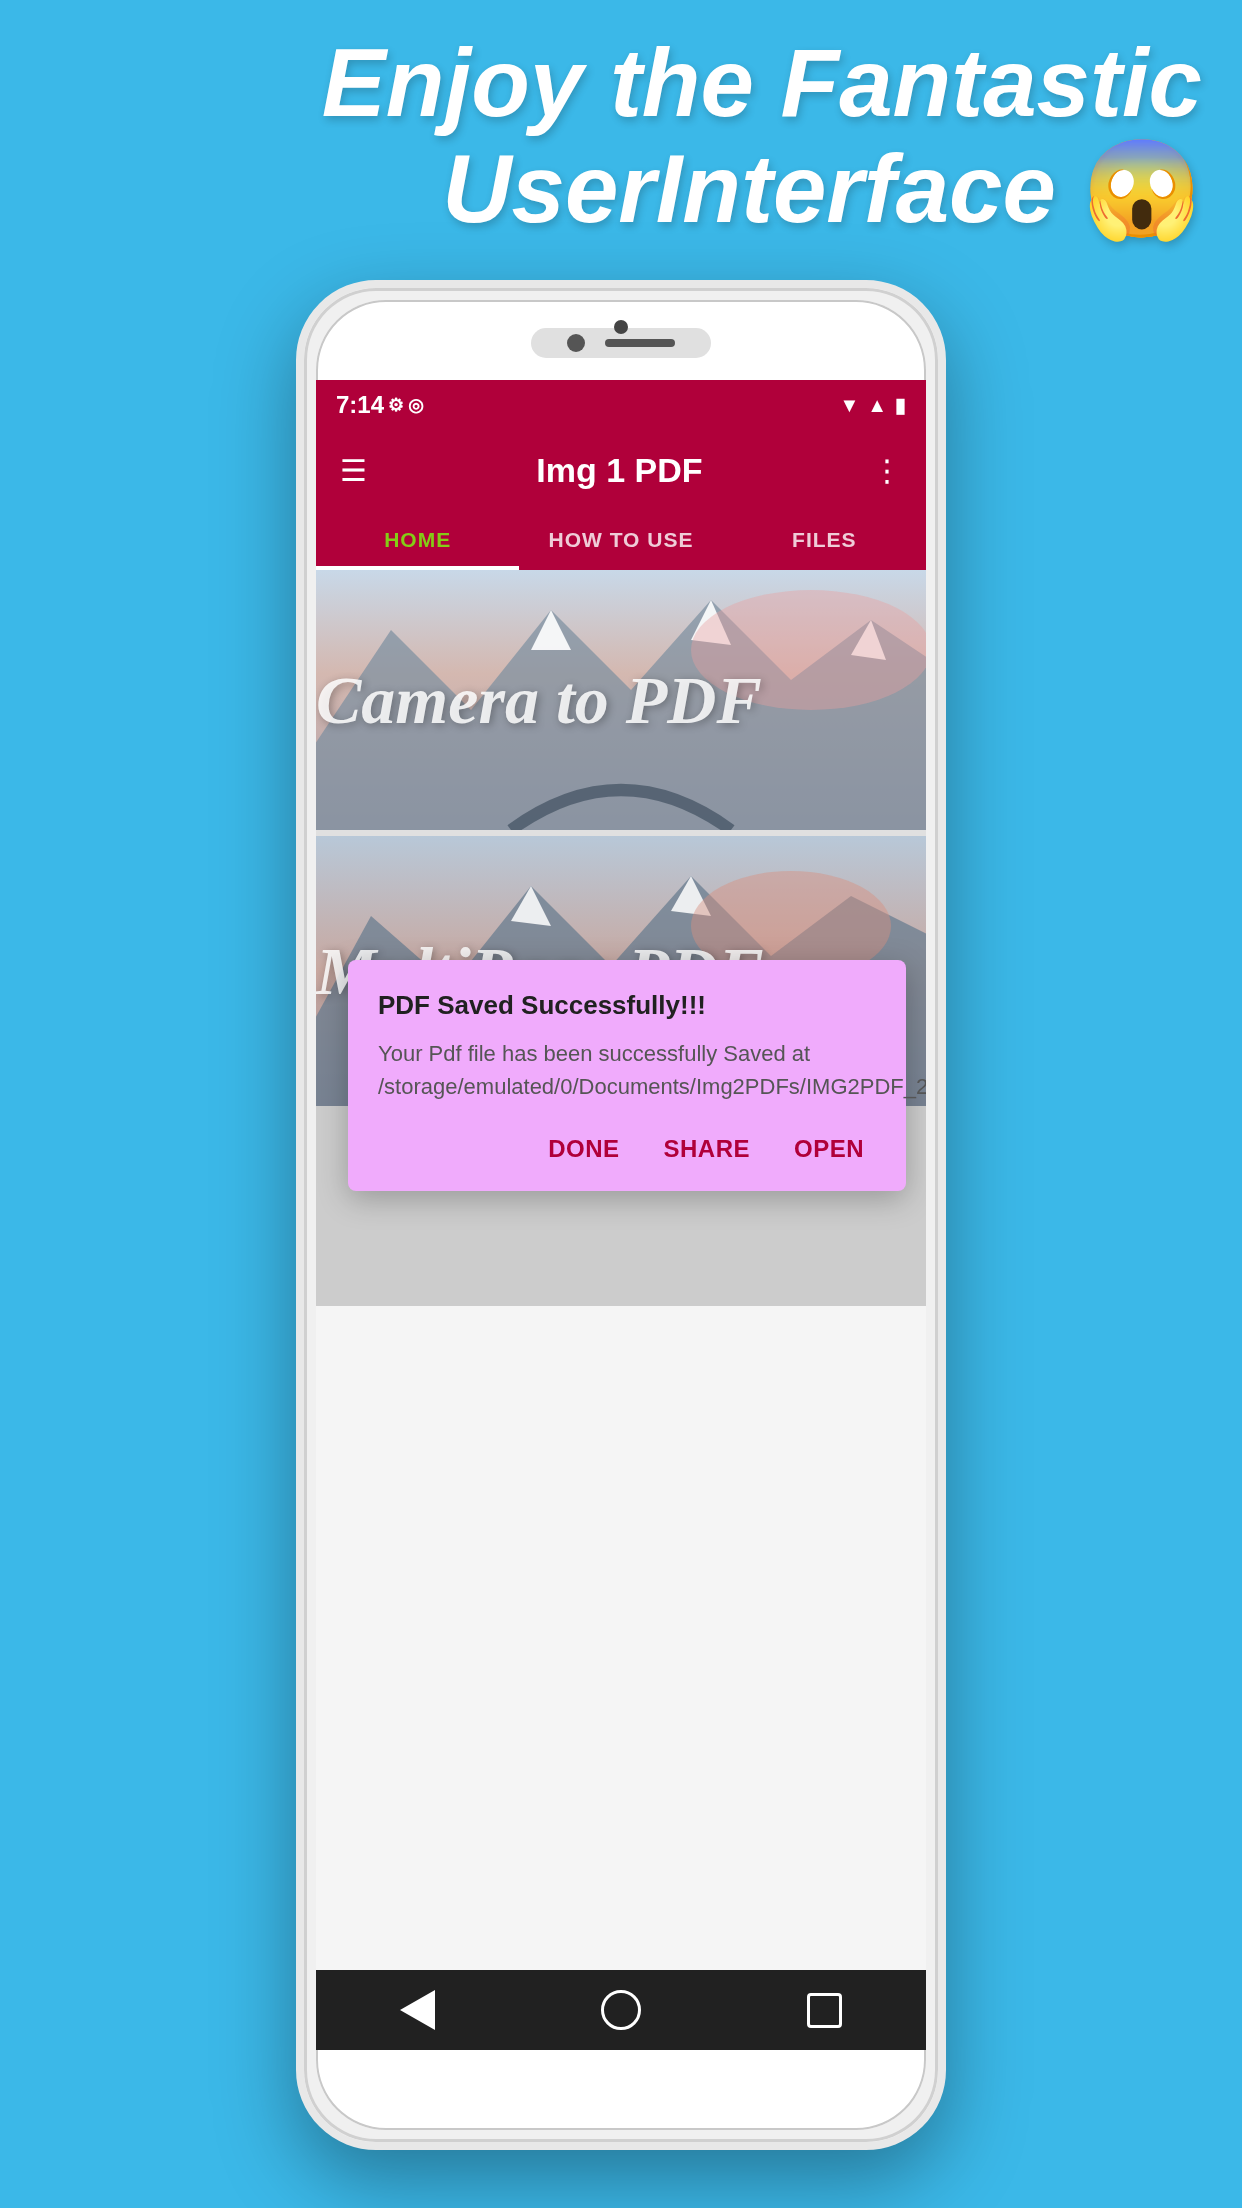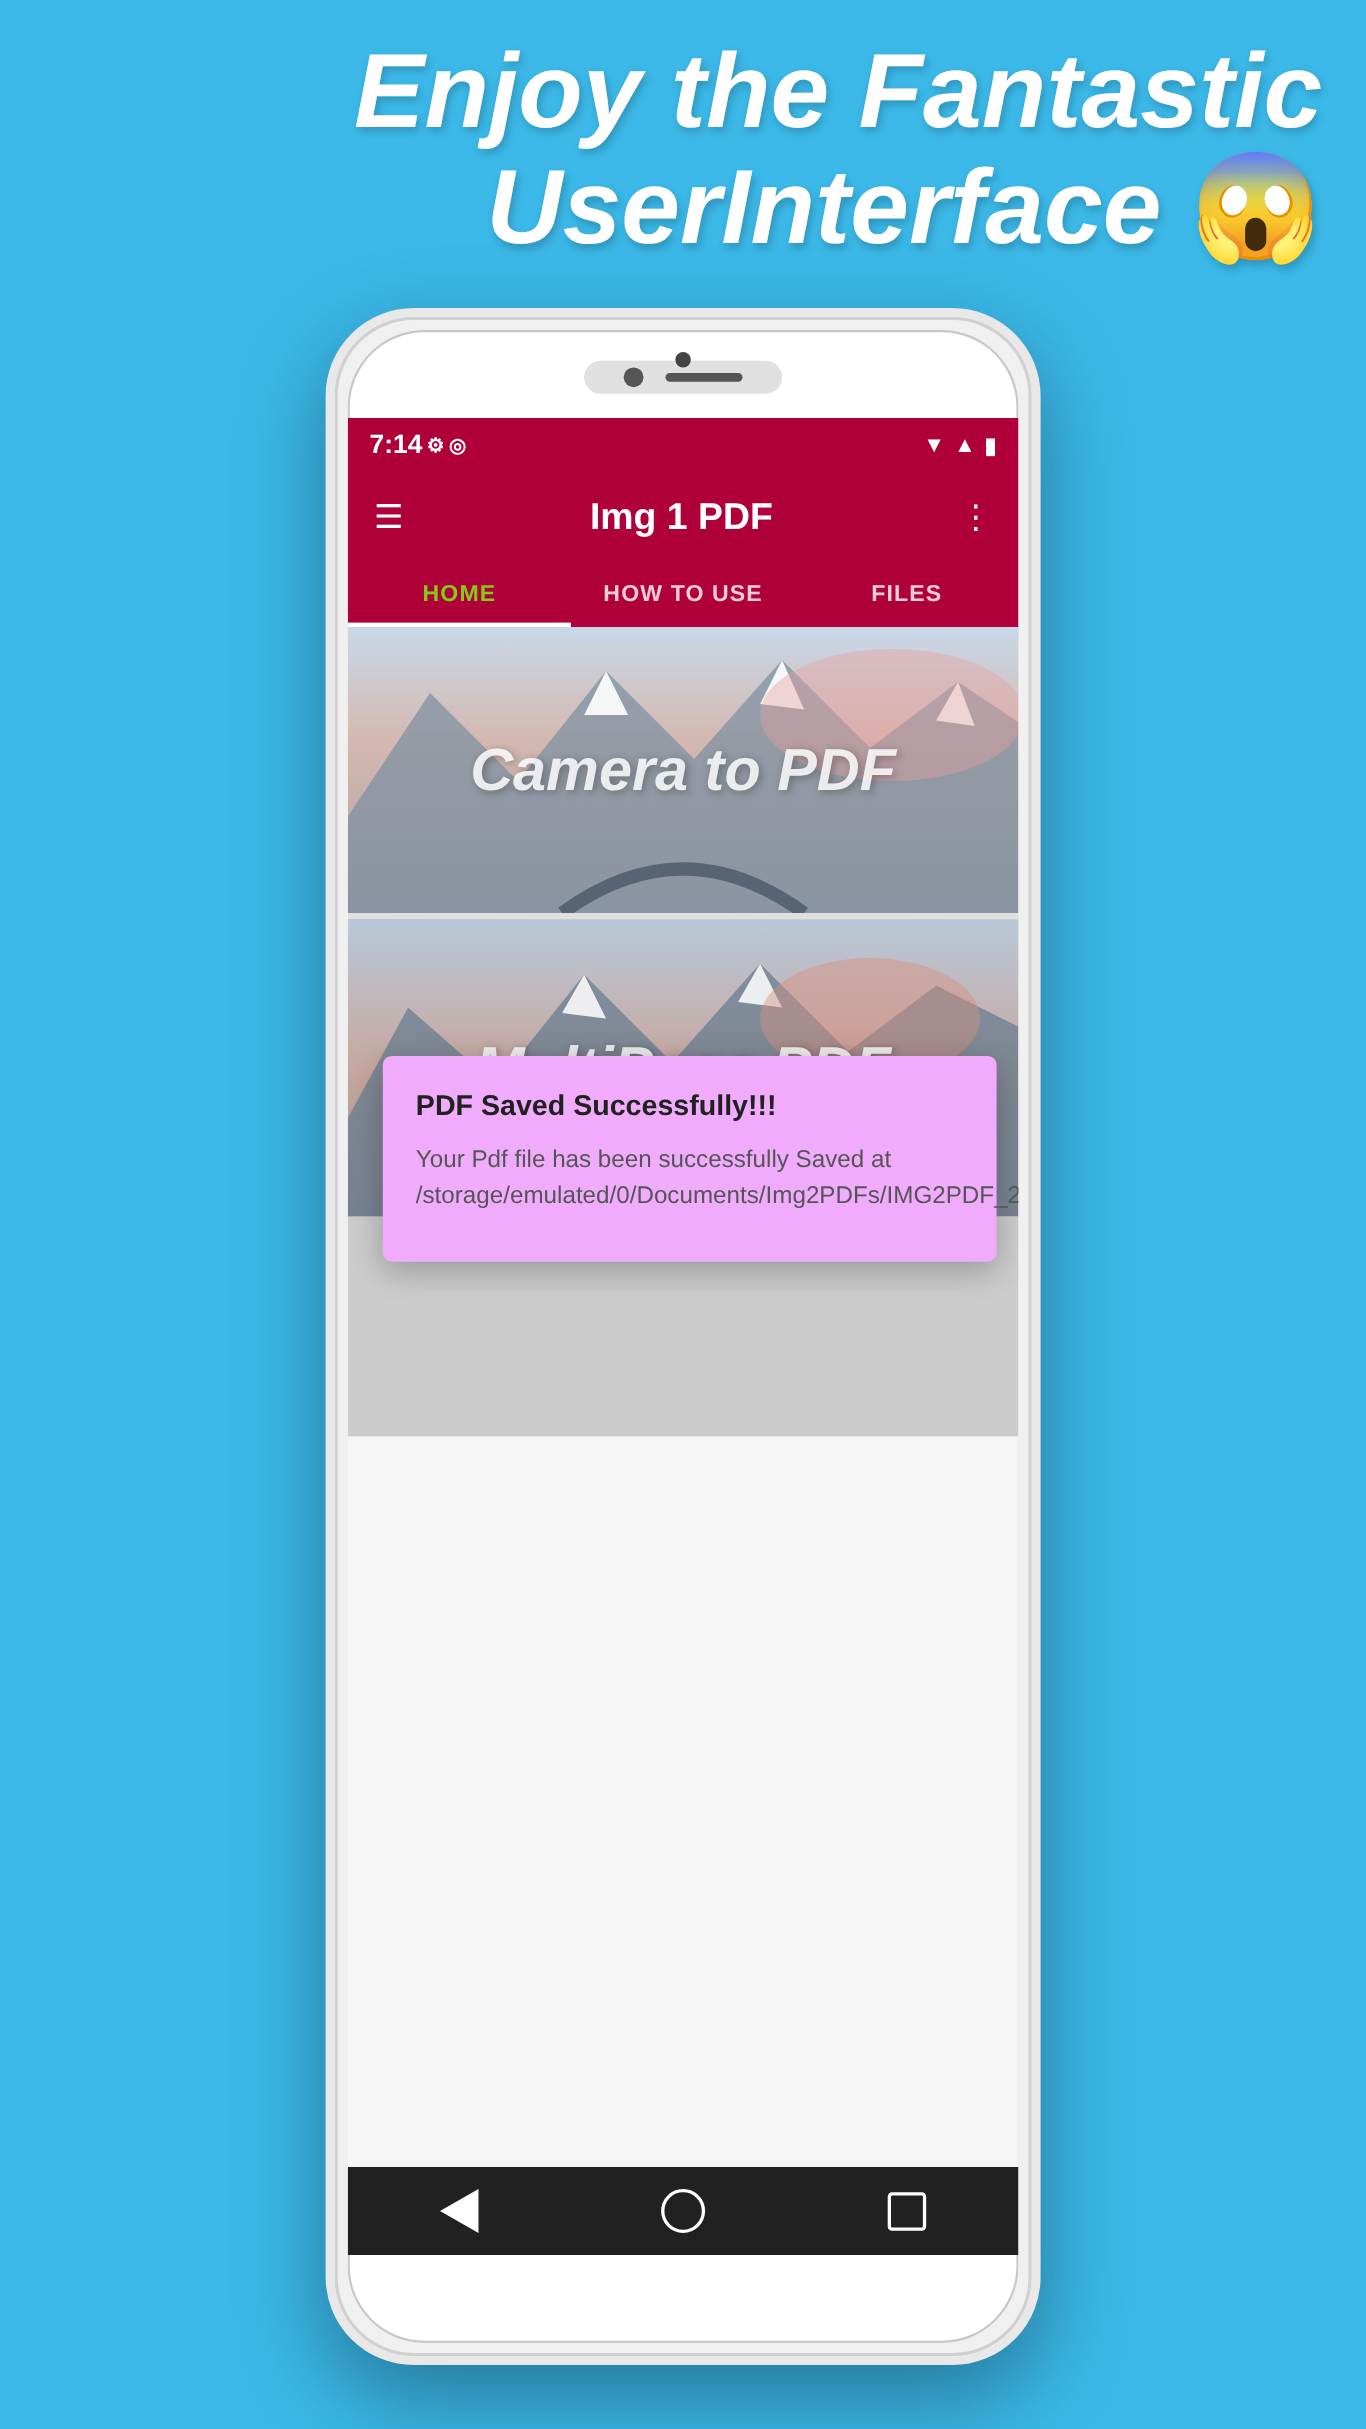--- a/index.html
+++ b/index.html
@@ -230,26 +230,27 @@
     }
 
     .card-label {
       position: absolute;
       bottom: 0;
       left: 0;
       right: 0;
       top: 0;
       display: flex;
       align-items: center;
-      justify-content: center;
+      justify-content: flex-start;
       color: rgba(255,255,255,0.85);
-      font-size: 54px;
+      font-size: 68px;
       font-weight: bold;
       font-style: italic;
       text-shadow: 2px 2px 8px rgba(0,0,0,0.3);
+      font-family: Liberation Serif, serif;
     }
 
     
     .gray-area {
       height: 200px;
       background: #cccccc;
     }
 
     
     .dialog-overlay {
@@ -447,20 +448,25 @@
           <div class="card-label">
             <span>MultiPage PDF</span>
           </div>
         </div>
 
         <div class="gray-area"></div>
 
         <div class="dialog-overlay">
           <div class="dialog-title">PDF Saved Successfully!!!</div>
           <div class="dialog-body">Your Pdf file has been successfully Saved at /storage/emulated/0/Documents/Img2PDFs/IMG2PDF_20201227_071443.pdf</div>
+          <div class="dialog-actions">
+            <span class="dialog-btn">DONE</span>
+            <span class="dialog-btn">SHARE</span>
+            <span class="dialog-btn">OPEN</span>
+          </div>
         </div>
 
       </div>
 
       <div class="bottom-nav">
         <div class="nav-btn">
           <div class="nav-back"></div>
         </div>
         <div class="nav-btn">
           <div class="nav-home"></div>

